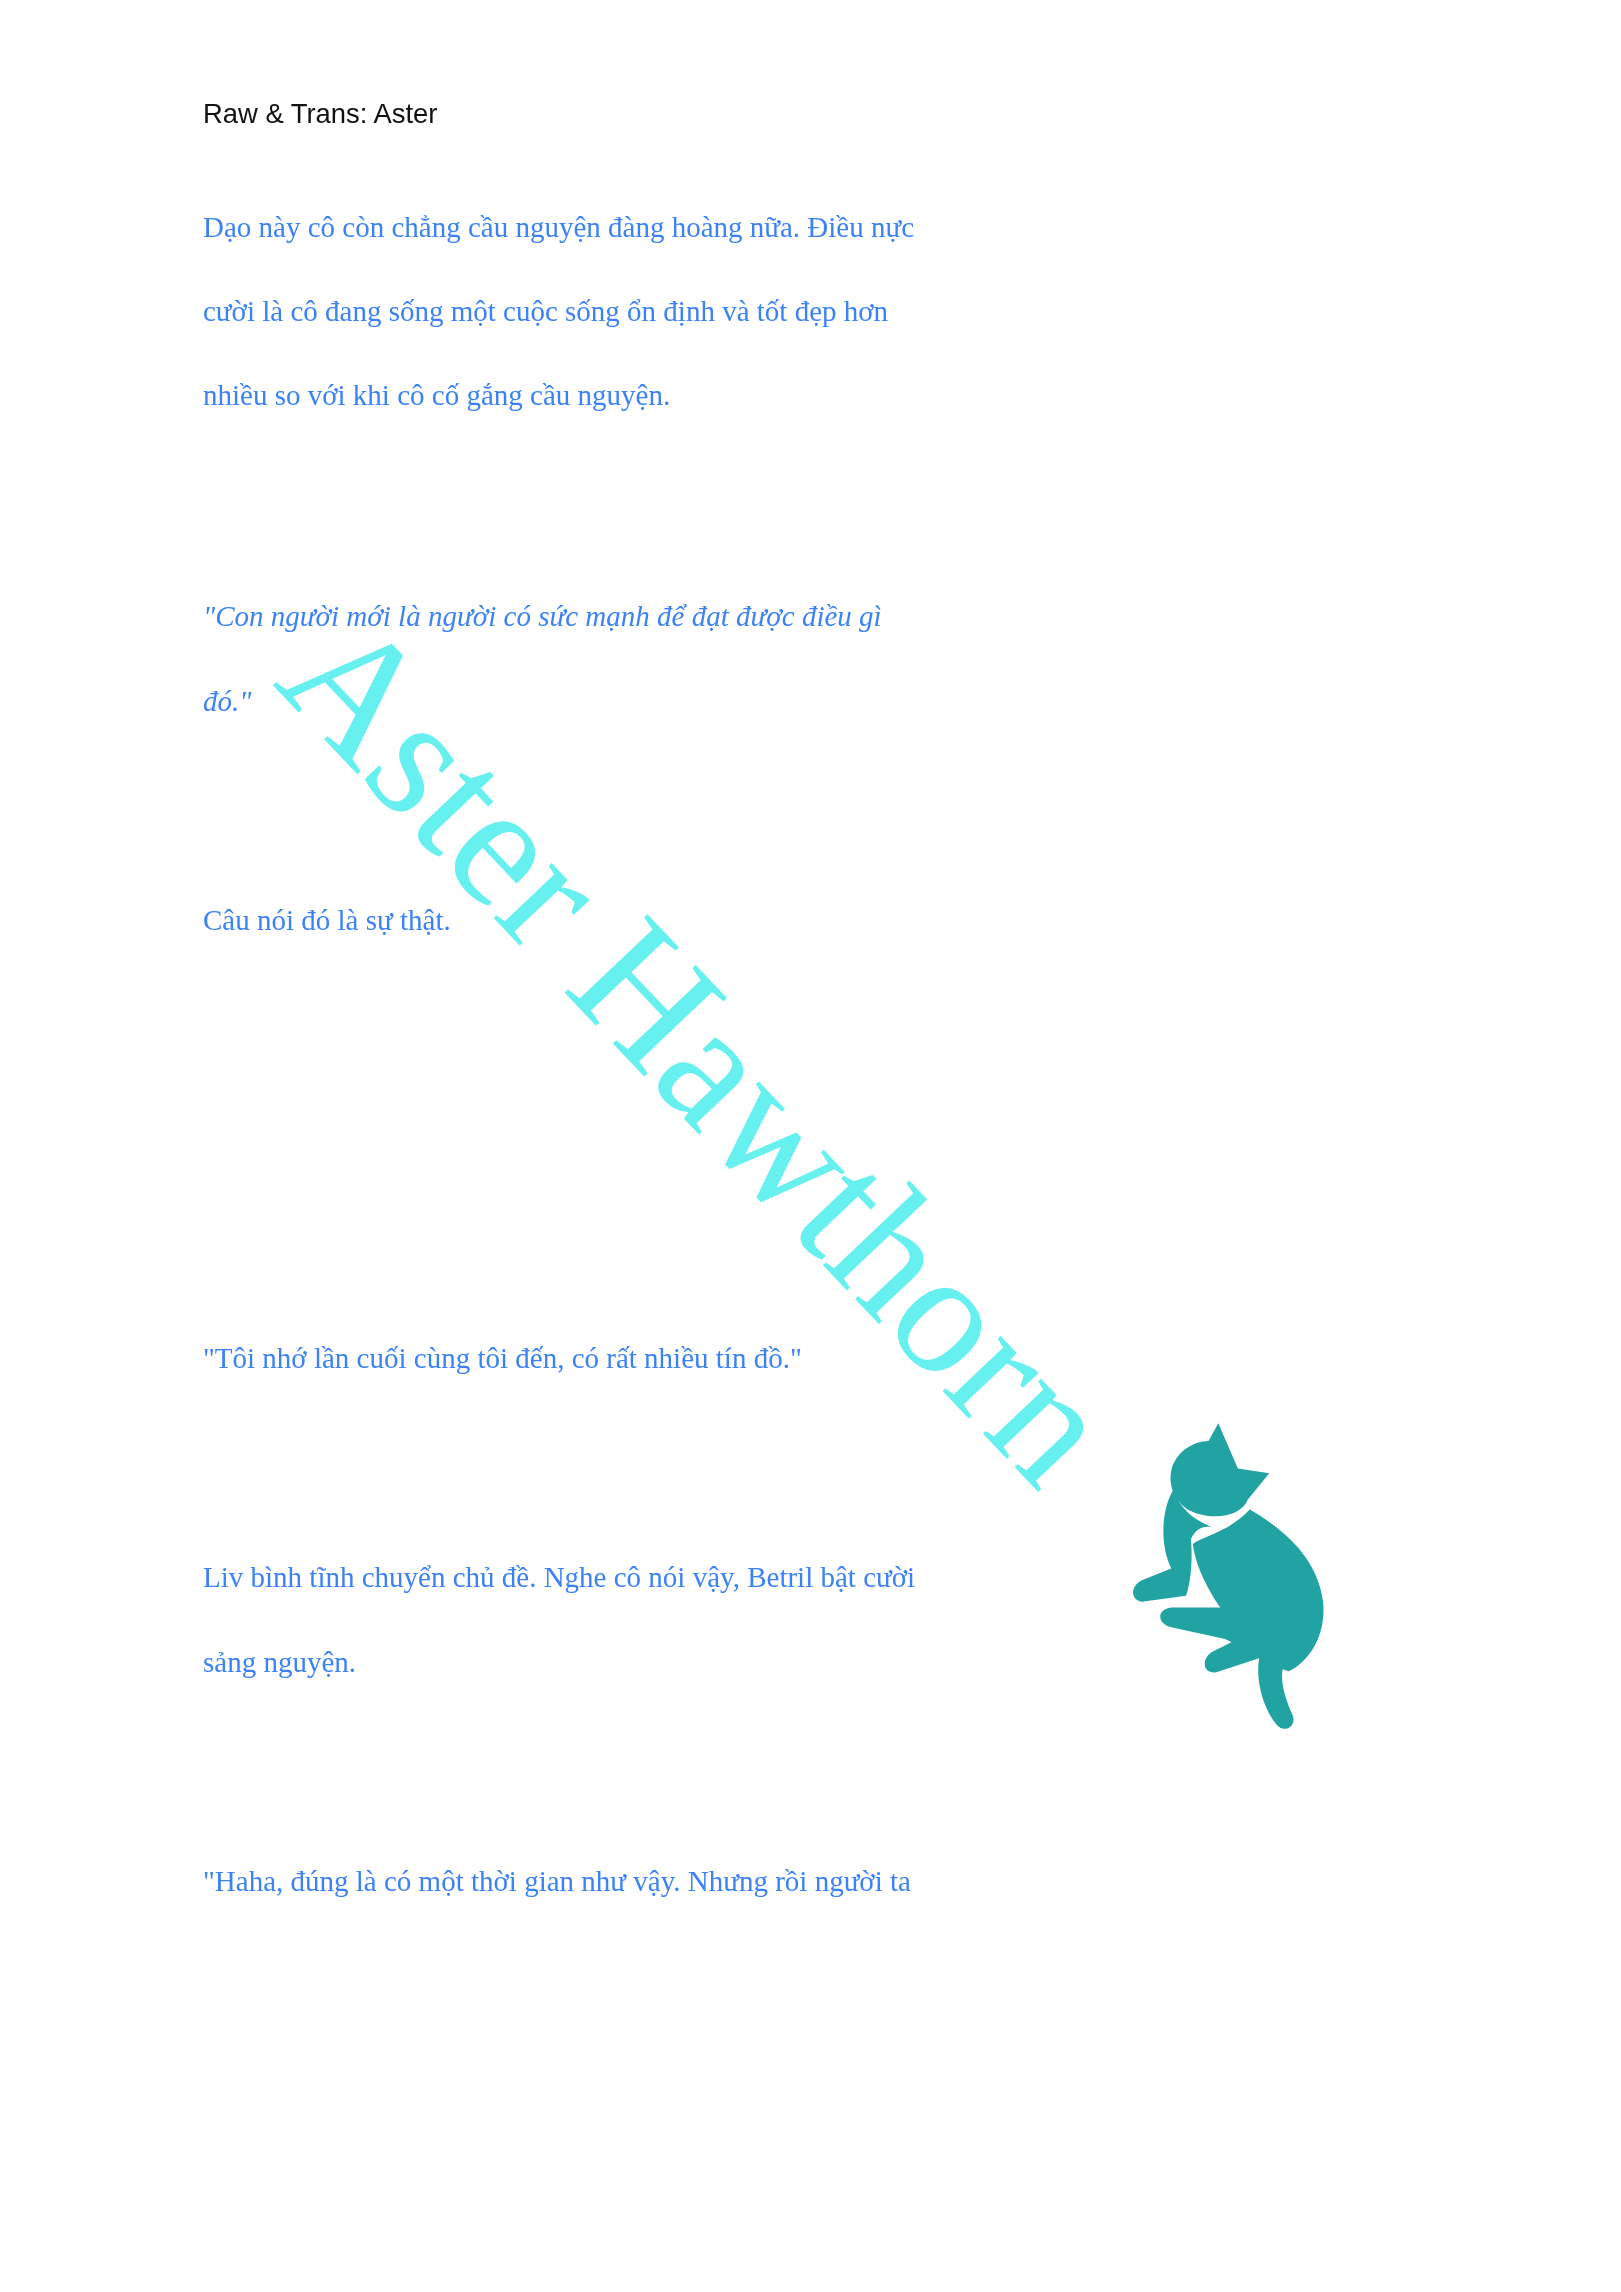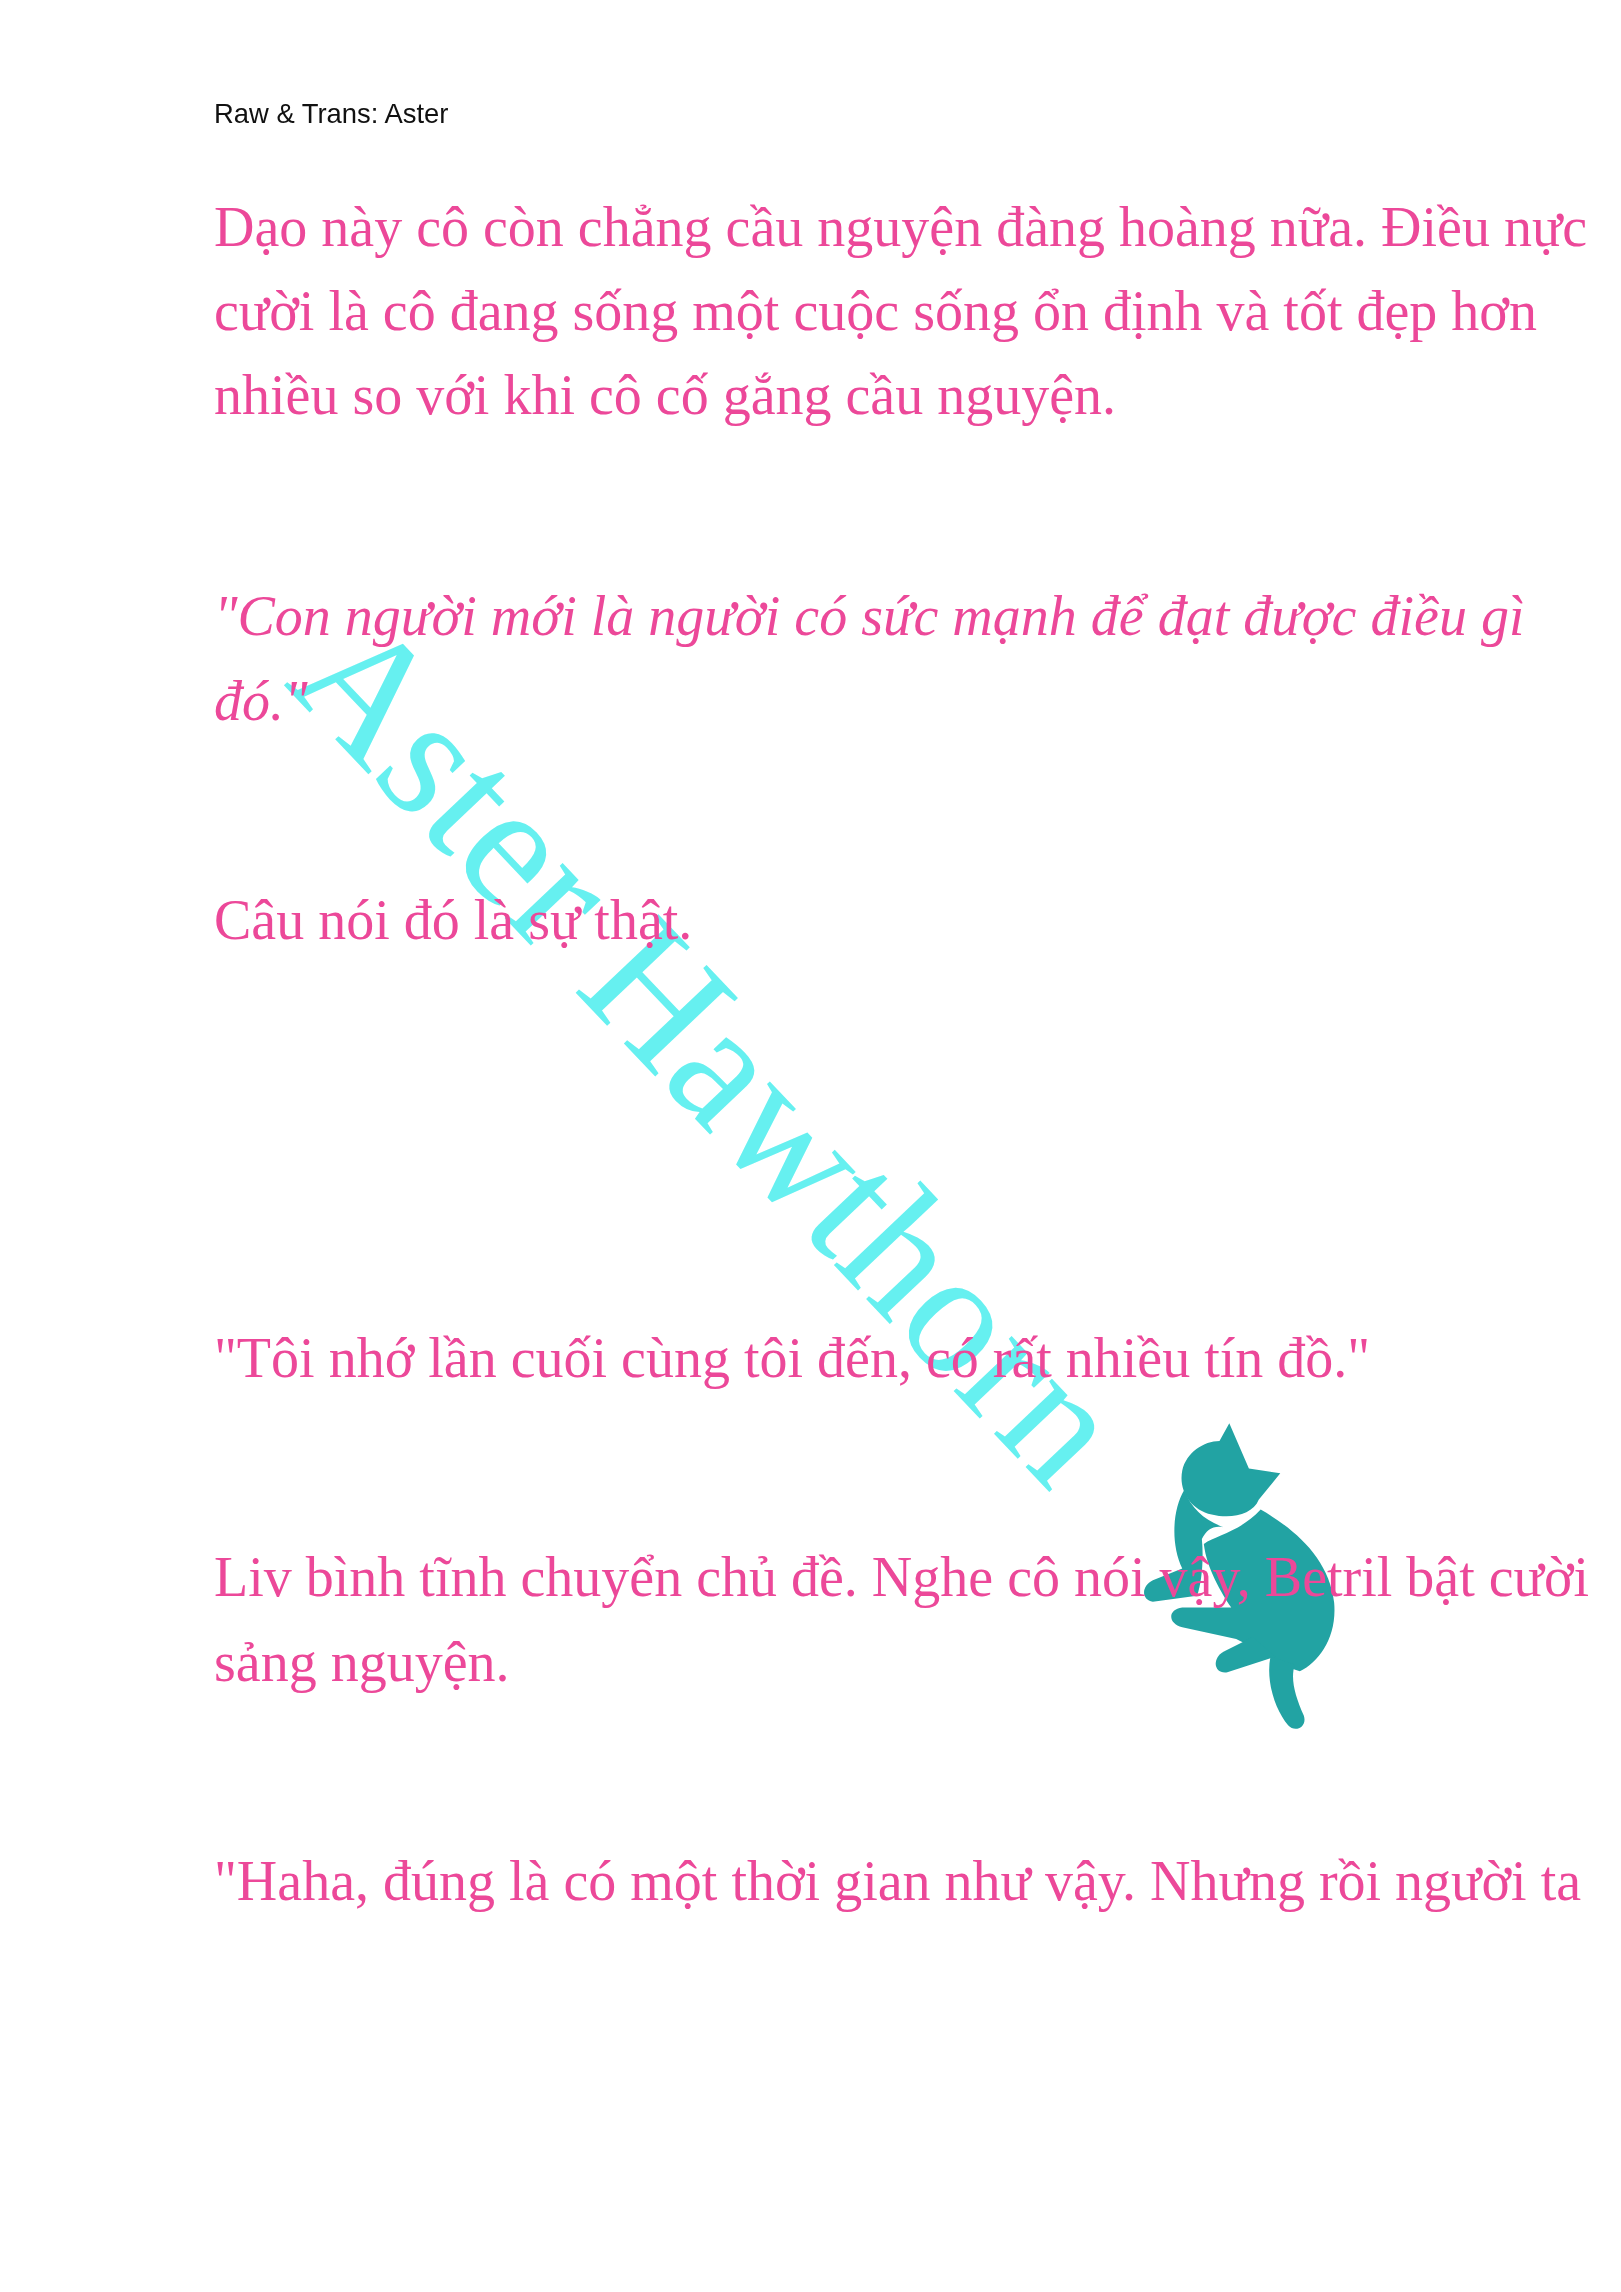--- a/index.html
+++ b/index.html
@@ -8,41 +8,41 @@
       background: #ffffff;
     }
     body {
       width: 1621px;
       height: 2293px;
       position: relative;
       overflow: hidden;
     }
     .page {
       position: absolute;
-      left: 16px; top: 0;
+      left: 5px; top: 0;
       width: 1389px;
       height: 2293px;
       background: #ffffff;
     }
     .header {
       position: absolute;
       left: 198px;
       top: 98px;
       font-family: "Liberation Sans", sans-serif;
       font-size: 27.4px;
       color: #111111;
       white-space: nowrap;
     }
     .line {
       position: absolute;
       left: 198px;
       font-family: "Liberation Serif", serif;
-      font-size: 56px;
+      font-size: 29px;
       line-height: 55px;
-      color: #ec4899;
+      color: #3b82f6;
       white-space: nowrap;
     }
     .line.italic { font-style: italic; }
 
     .watermark {
       position: absolute;
       left: 693px;
       top: 1049px;
       transform: translate(-50%, -50%) rotate(46.5deg);
       font-family: "Liberation Serif", serif;

